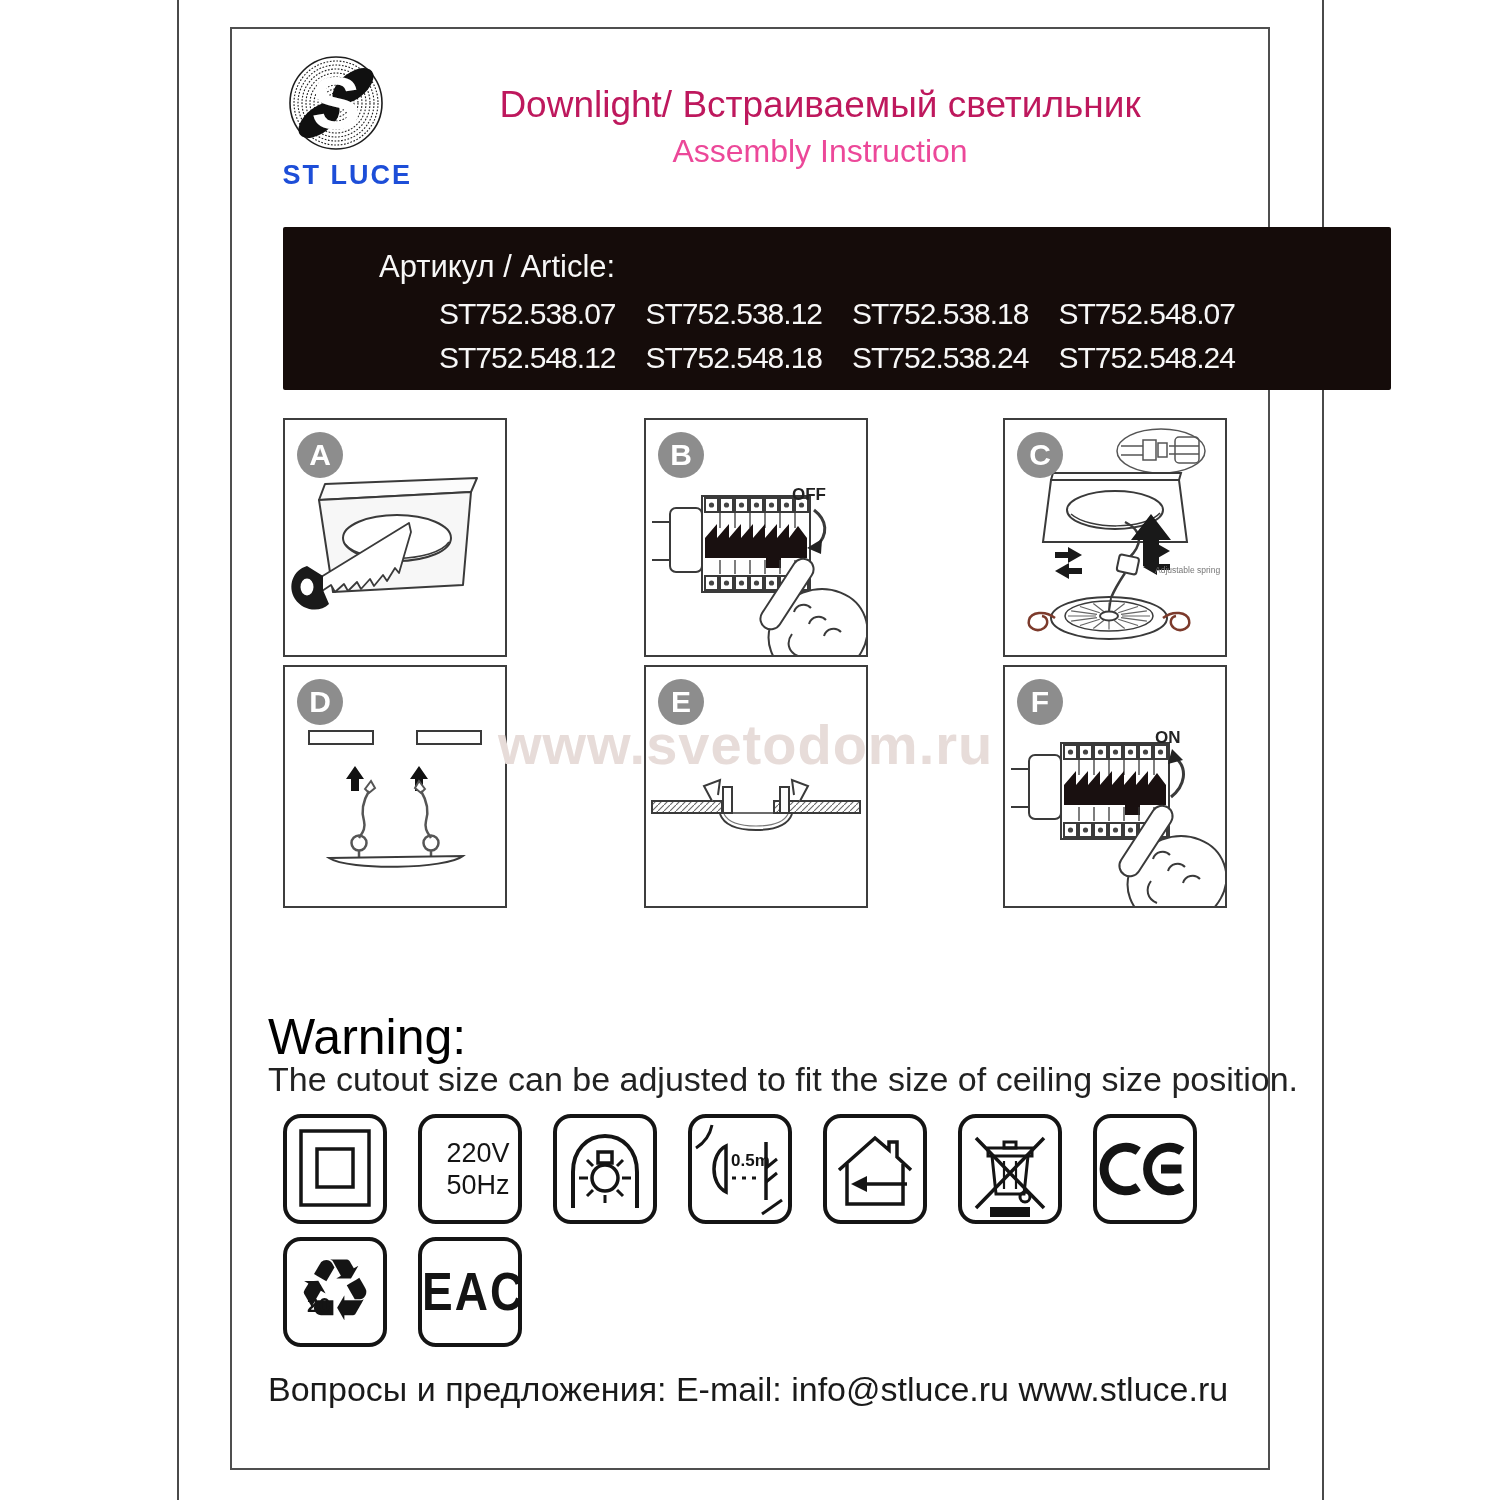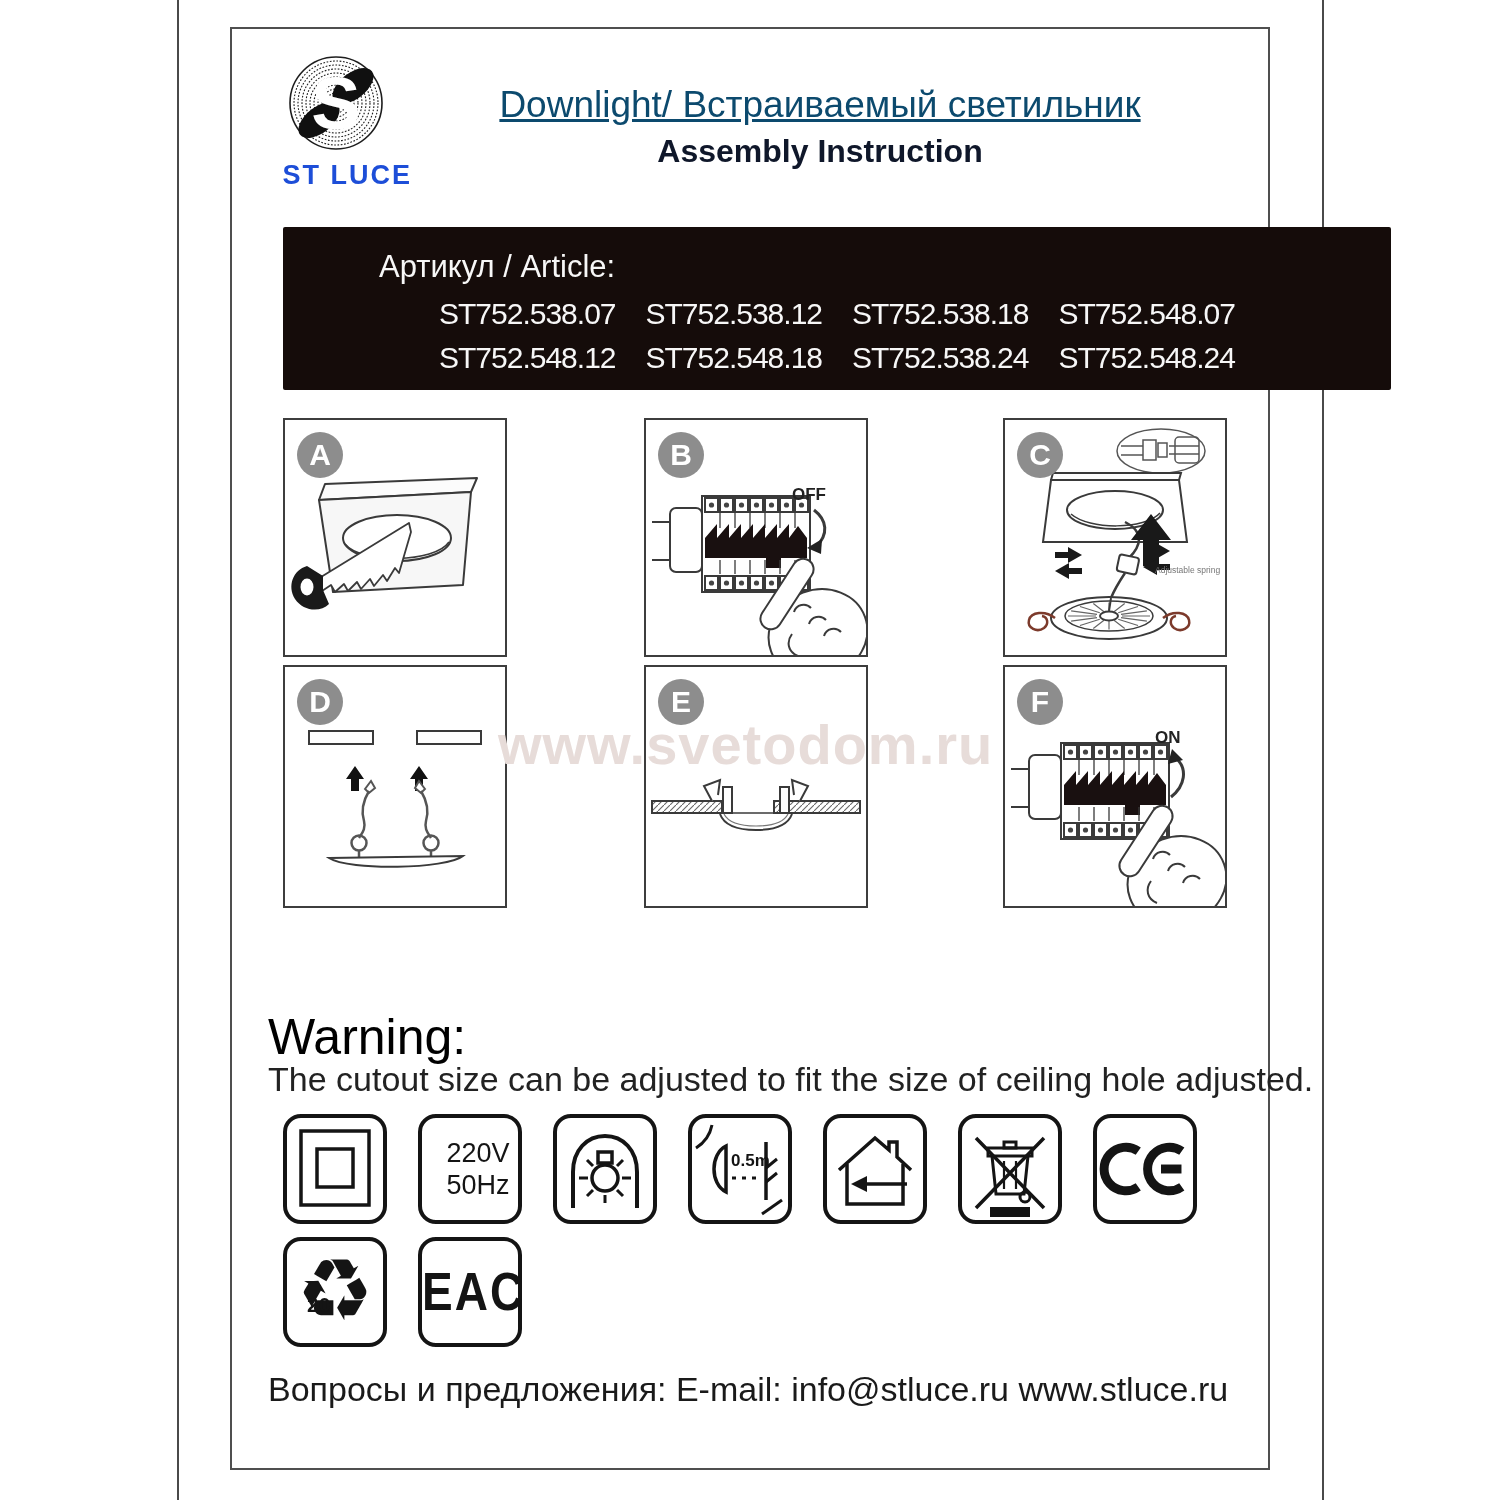--- a/index.html
+++ b/index.html
@@ -6,22 +6,22 @@
   #canvas{position:relative;width:1500px;height:1500px;background:#fff;overflow:hidden;
           font-family:"Liberation Sans",sans-serif;color:#1c1c1c;}
   .vline{position:absolute;top:0;bottom:0;width:2px;background:#4a4a4a;}
   #page-frame{position:absolute;left:230px;top:27px;width:1036px;height:1439px;
               border:2px solid #4f4f4f;background:#fff;}
   
   #logo{position:absolute;left:288px;top:55px;width:96px;height:96px;}
   #brand{position:absolute;left:262px;top:160px;width:150px;text-align:right;
          font-size:27px;font-weight:bold;letter-spacing:2px;color:#1d4ed8;}
   #title-wrap{position:absolute;left:420px;top:0;width:800px;text-align:center;}
-  #title-line1{position:absolute;left:0;top:84px;width:800px;font-size:37px;color:#0c4a6e;text-decoration:underline;}
-  #title-line2{position:absolute;left:0;top:133px;width:800px;font-size:32px;color:#0f172a;font-weight:bold;}
+  #title-line1{position:absolute;left:0;top:84px;width:800px;font-size:37px;color:#be185d;}
+  #title-line2{position:absolute;left:0;top:133px;width:800px;font-size:32px;color:#ec4899;}
   
   #article-box{position:absolute;left:283px;top:227px;width:1108px;height:163px;
                background:#150c0a;border-radius:2px;color:#f7f7f7;}
   #article-label{position:absolute;left:96px;top:22px;font-size:31px;}
   .article-row{position:absolute;left:0;width:100%;display:flex;justify-content:center;
                gap:30px;font-size:30px;letter-spacing:-1px;white-space:nowrap;}
   #article-row1{top:70px;}
   #article-row2{top:114px;text-align:center;}
   
   .panel{position:absolute;width:220px;background:#fff;border:2px solid #3d3d3d;}
@@ -319,21 +319,21 @@
         <path d="M166,130 C180,119 183,102 171,91" stroke-width="3"></path>
         <polygon points="163,97 167,82 178,93" fill="#222" stroke="none"></polygon>
       </g>
       <text x="150" y="76" font-size="17" font-weight="bold" fill="#222">ON</text>
     </svg>
   </div>
 
   <div id="watermark">www.svetodom.ru</div>
 
   <div id="warning-title">Warning:</div>
-  <div id="warning-body">The cutout size can be adjusted to fit the size of ceiling hole adjusted.</div>
+  <div id="warning-body">The cutout size can be adjusted to fit the size of ceiling size position.</div>
 
   <div class="icon-box icon-row1 ix1">
     <svg width="96" height="102" viewBox="0 0 96 102">
       <rect x="14" y="13" width="68" height="74" fill="none" stroke="#141414" stroke-width="3.5"></rect>
       <rect x="30" y="31" width="36" height="38" fill="none" stroke="#141414" stroke-width="3.5"></rect>
     </svg>
   </div>
 
   <div class="icon-box icon-row1 ix2">
     <div id="voltage-text"><span>220V</span><br><span>50Hz</span></div>

